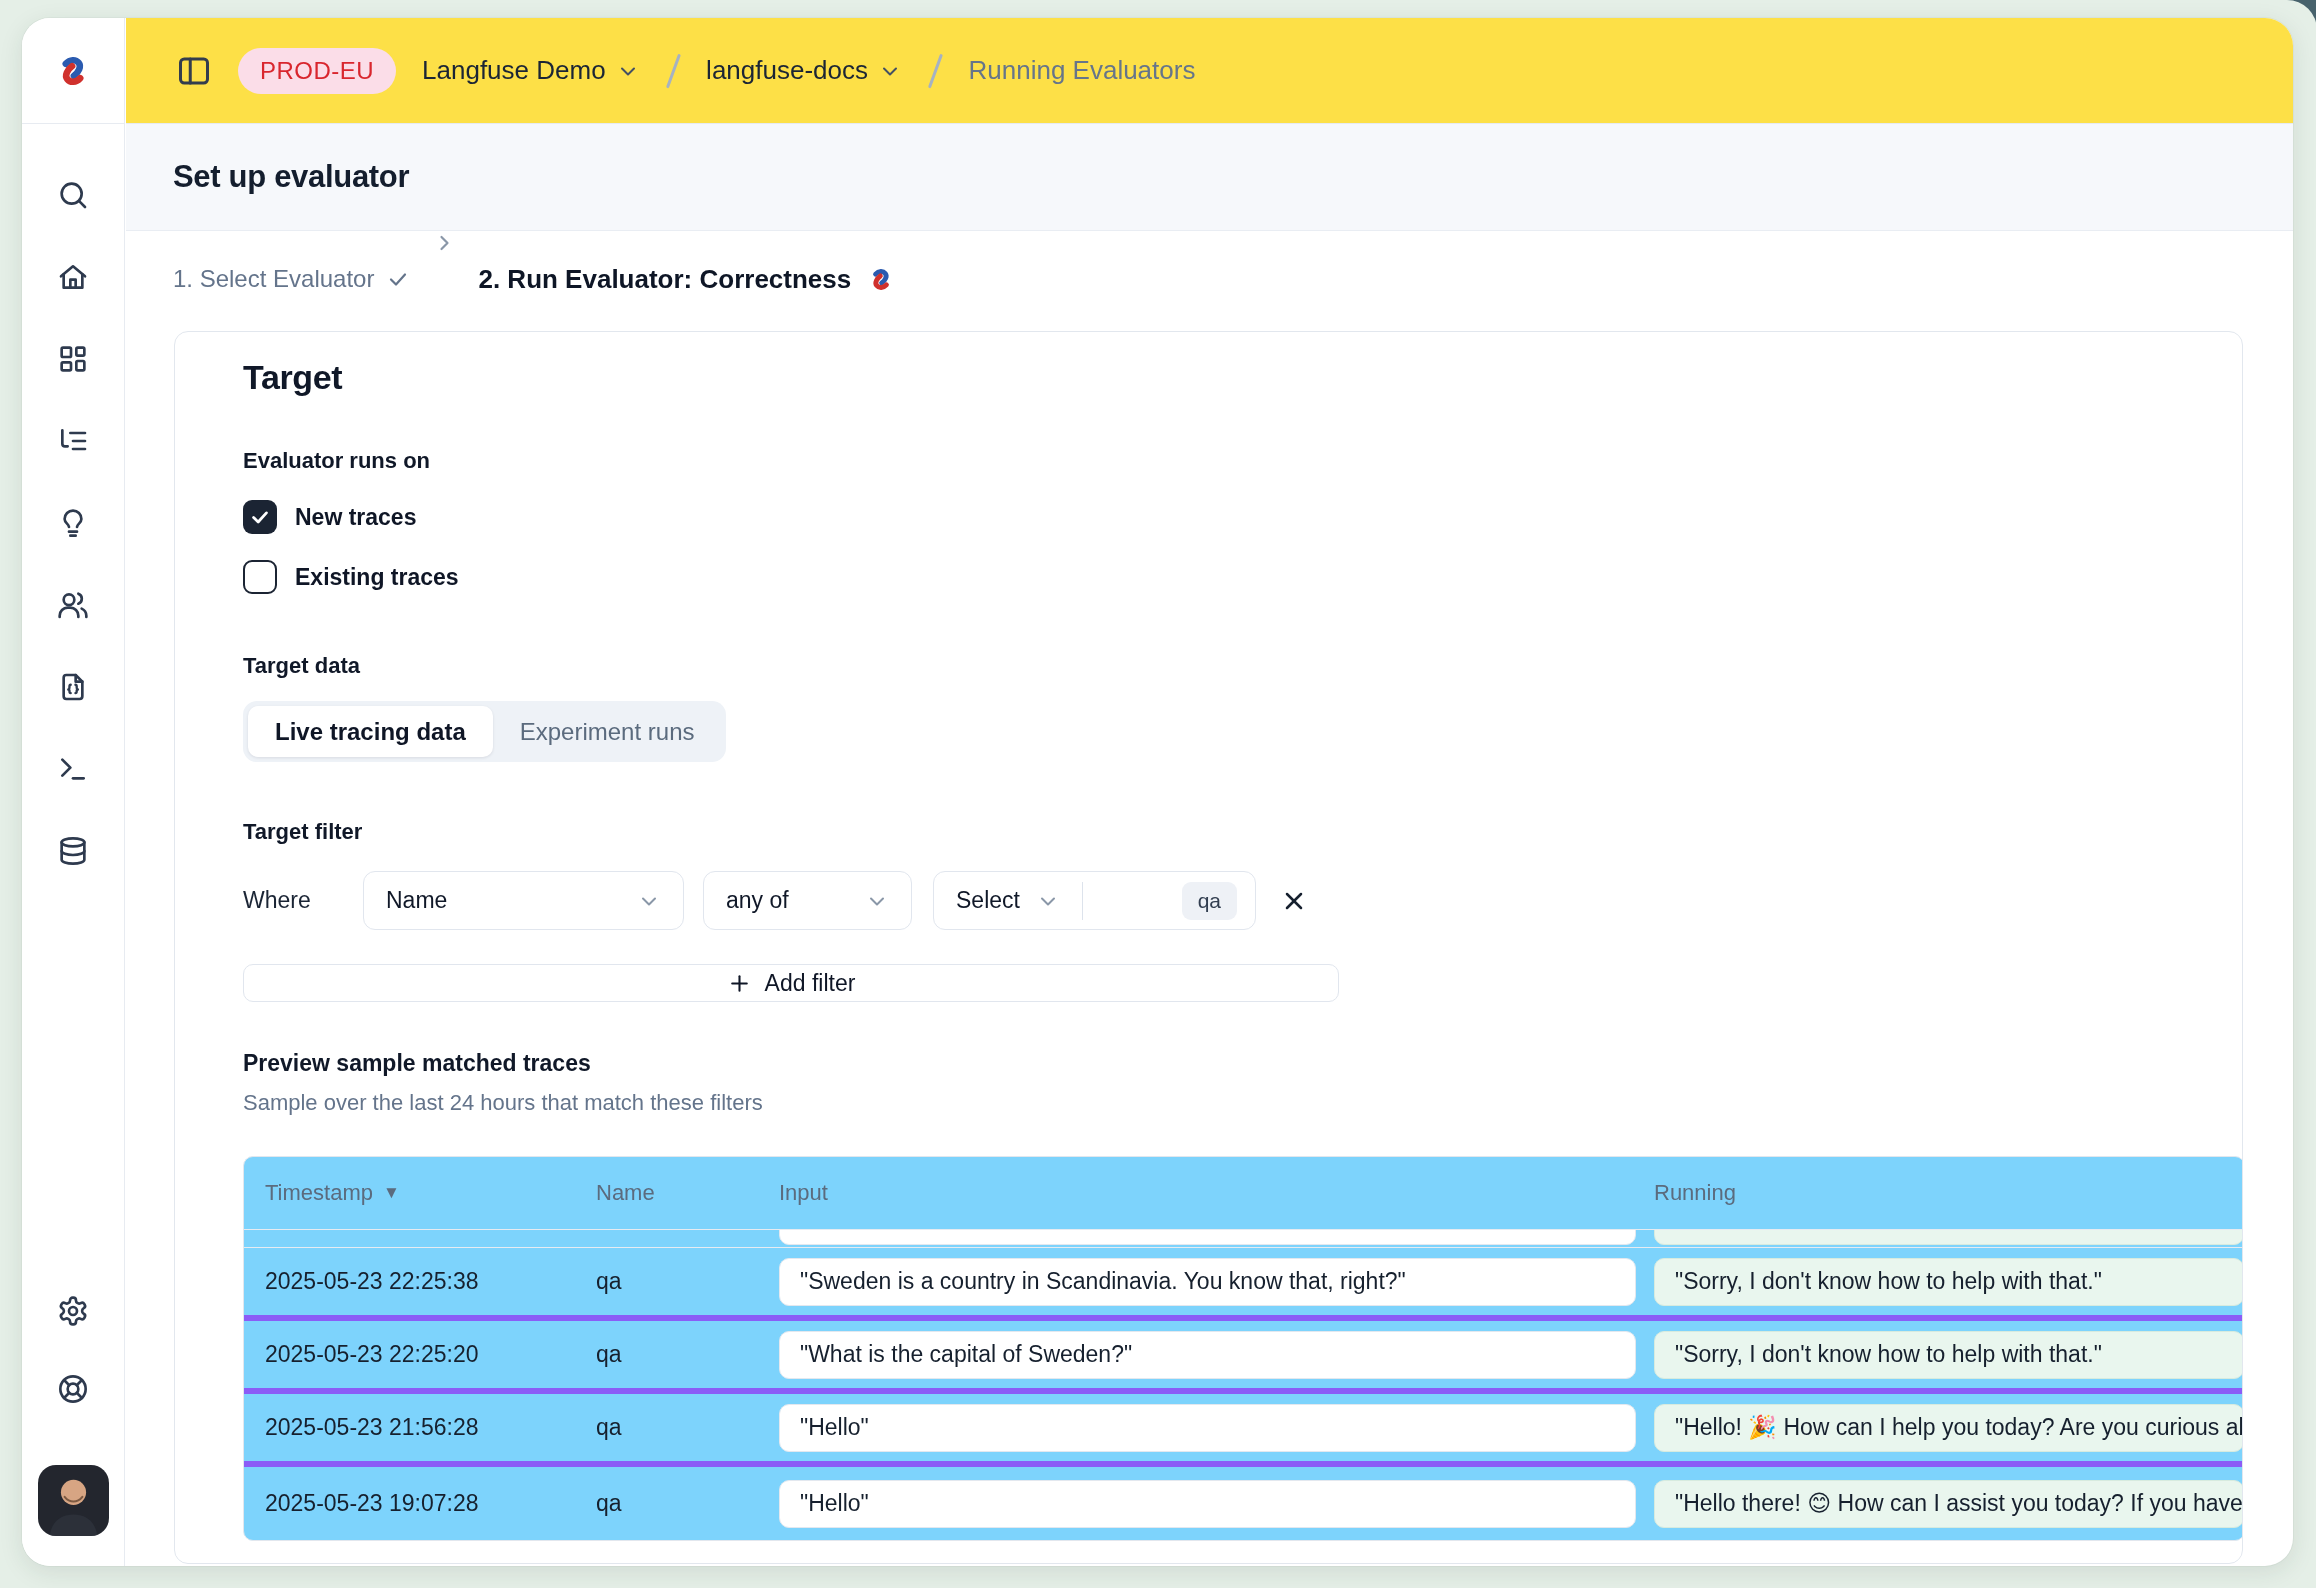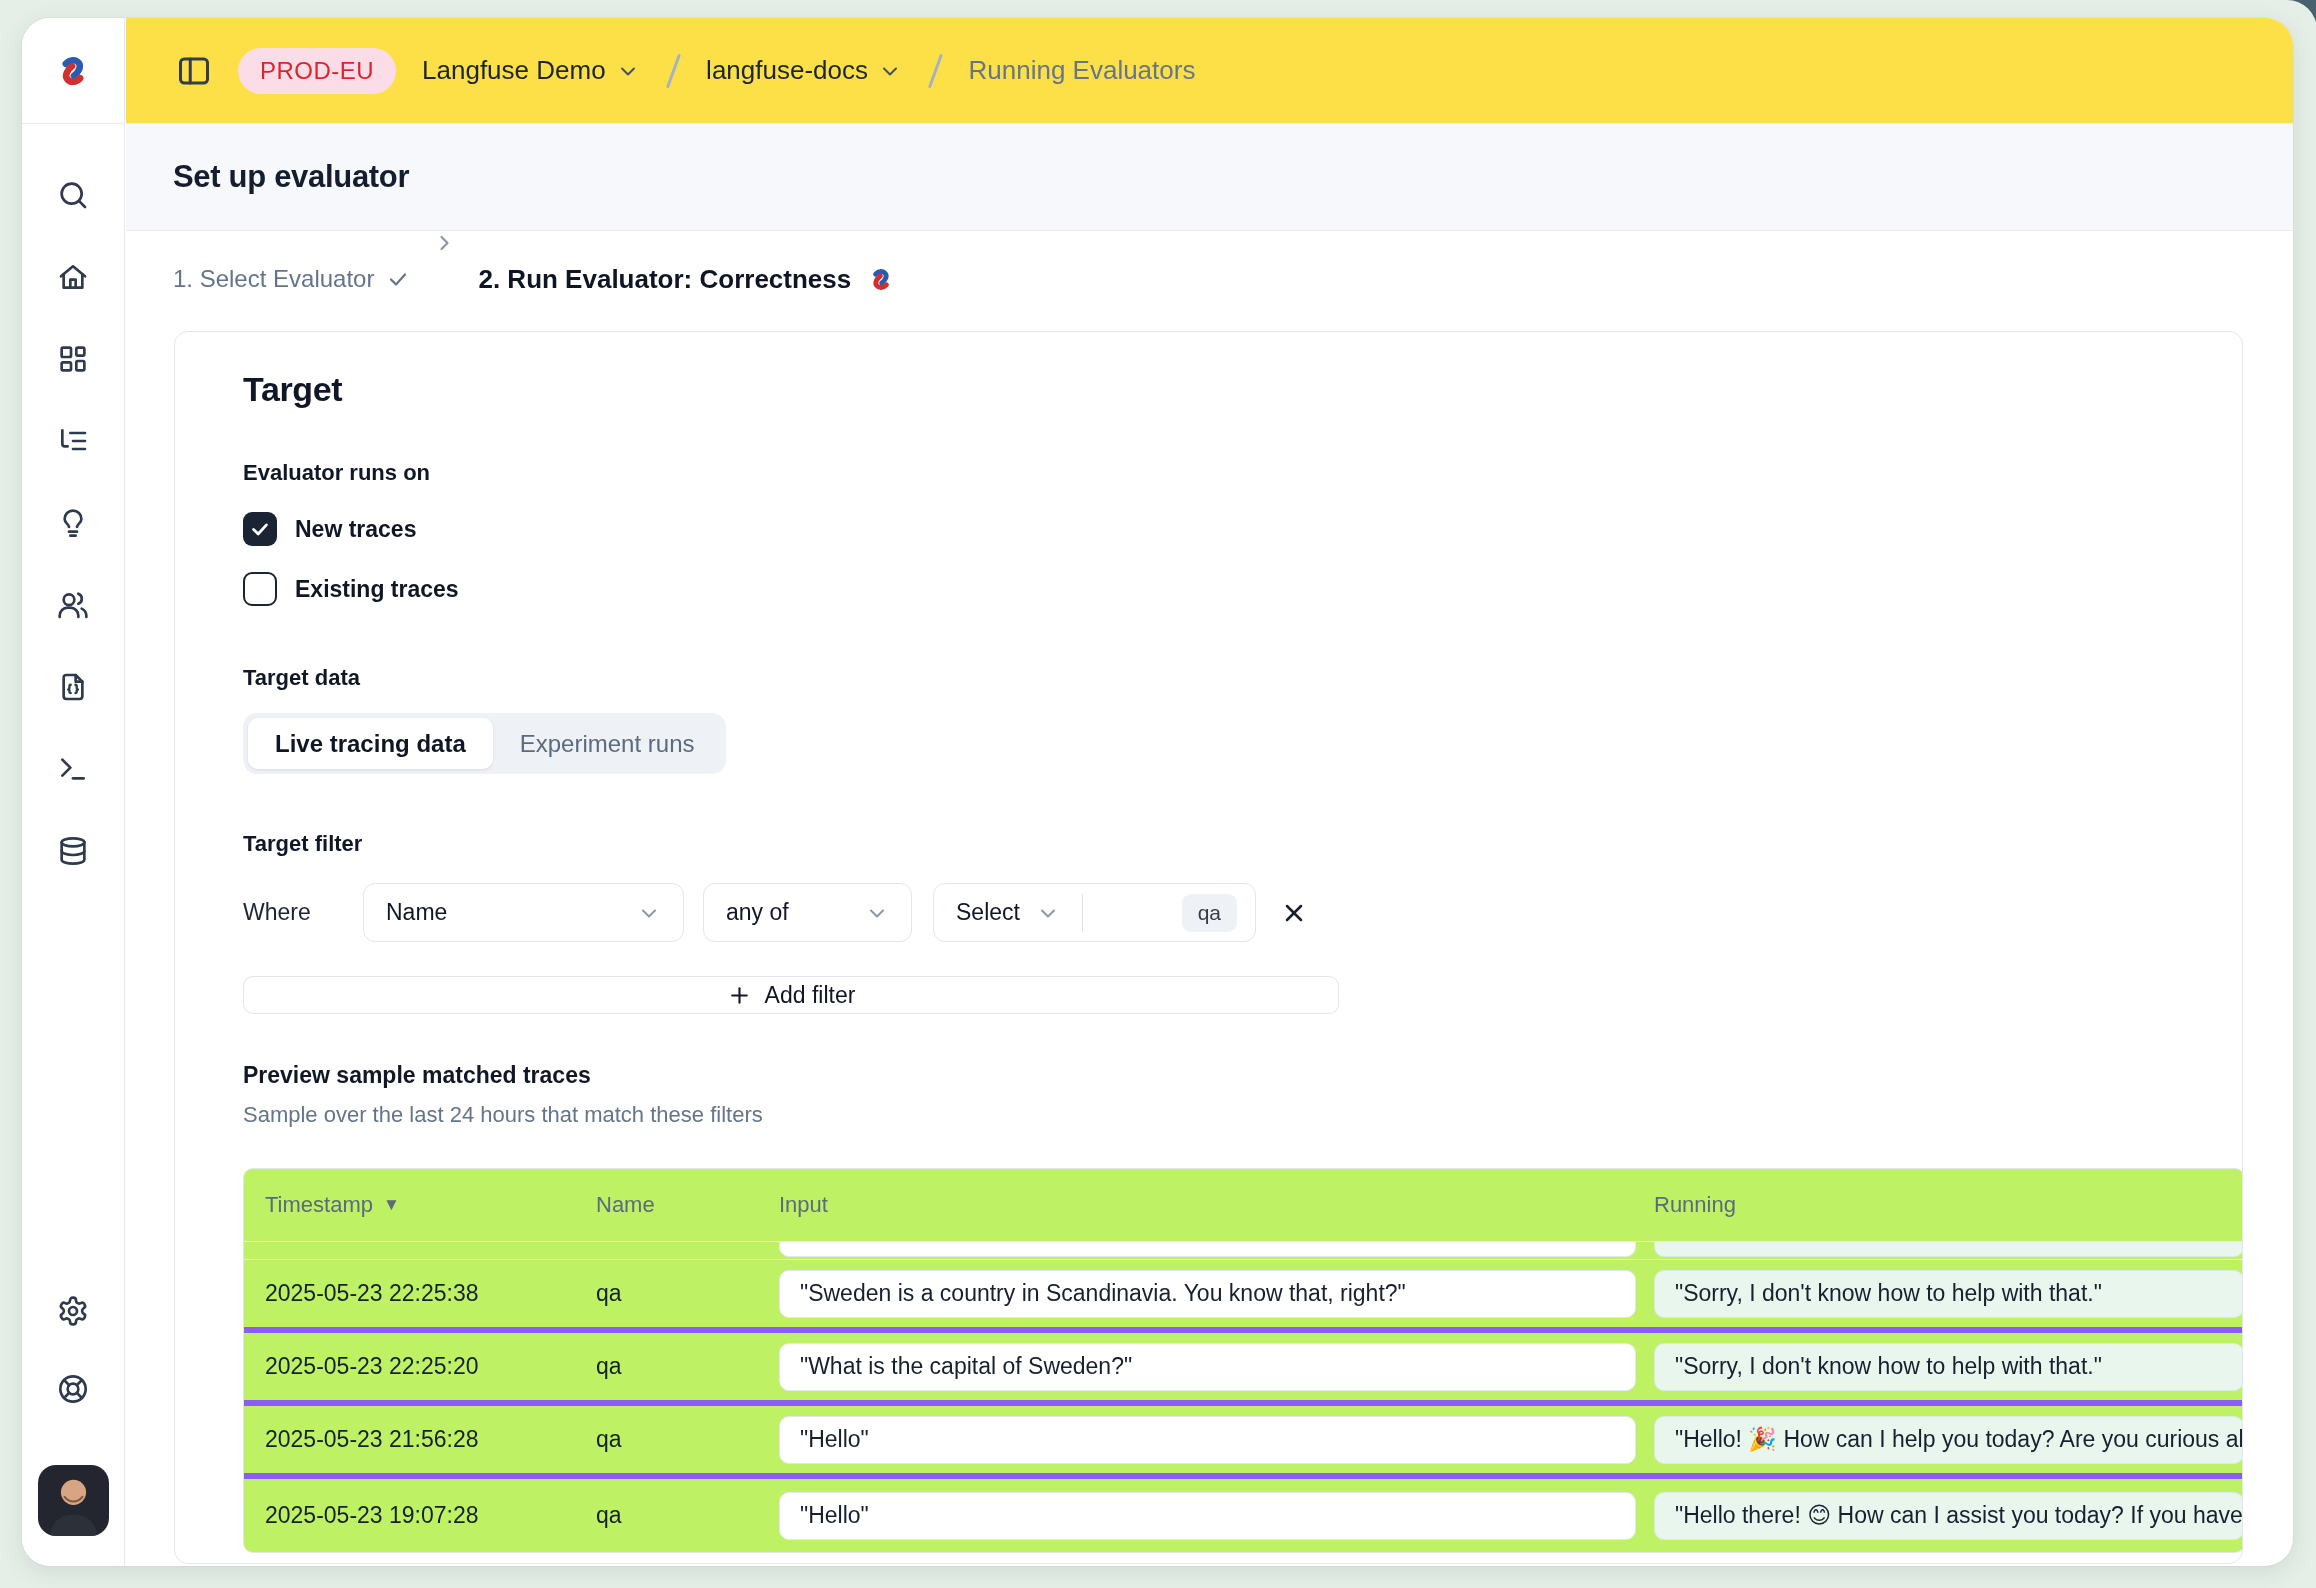--- a/index.html
+++ b/index.html
@@ -38,21 +38,21 @@
   .page-title { font-size:31px; font-weight:700; color:#141e2e; letter-spacing:-.01em; }
 
   .steps { height:96px; display:flex; padding-left:47px; gap:22px; background:#fff; }
   .step-done { font-size:24px; color:#64748b; display:flex; align-items:center; gap:12px; }
   .step-done svg, .step-sep svg { width:24px; height:24px; stroke:#64748b; stroke-width:2.2; fill:none; stroke-linecap:round; stroke-linejoin:round; }
   .step-sep svg { stroke:#8a97a8; }
   .step-current { font-size:26px; font-weight:700; color:#0e1626; display:flex; align-items:center; gap:14px; }
 
   
   .card { margin:4px 50px 0 48px; height:1233px; border:1px solid #e2e7ee; border-radius:14px;
-          padding:24px 20px 0 68px; overflow:hidden; background:#fff; }
+          padding:12px 20px 0 68px; overflow:hidden; background:#fff; }
   .h-target { font-size:34px; font-weight:700; color:#101828; margin-top:14px; letter-spacing:-.01em; }
   .lbl { font-size:22px; font-weight:600; color:#101828; }
   .lbl-runs { margin-top:51px; }
   .chk-row { display:flex; align-items:center; gap:18px; margin-top:26px; }
   .chk { width:34px; height:34px; border-radius:9px; flex:0 0 auto; display:flex; align-items:center; justify-content:center; }
   .chk.checked { background:#1b2433; }
   .chk.checked svg { width:22px; height:22px; stroke:#fff; stroke-width:3; fill:none; stroke-linecap:round; stroke-linejoin:round; }
   .chk.unchecked { background:#fff; border:2.5px solid #1b2433; }
   .chk-label { font-size:23px; font-weight:600; color:#0f1626; }
 
@@ -77,21 +77,21 @@
   .xbtn { margin-left:24px; display:flex; }
   .xbtn svg { width:28px; height:28px; stroke:#16202e; stroke-width:2.2; }
   .addf { margin-top:34px; width:1096px; height:38px; border:1px solid #e1e6ee; border-radius:10px; background:#fff;
           display:flex; align-items:center; justify-content:center; gap:13px; font-size:23px; font-weight:500; color:#0f1626; }
   .addf svg { width:25px; height:25px; stroke:#0f1626; stroke-width:2; }
 
   .prev-title { margin-top:48px; font-size:23px; font-weight:700; color:#101828; }
   .prev-sub { margin-top:13px; font-size:22px; color:#64748b; }
 
   
-  .table { margin-top:40px; width:2002px; border:1px solid #e2e7ee; border-radius:10px; overflow:hidden; background:#bef264; }
+  .table { margin-top:40px; width:2002px; border:1px solid #e2e7ee; border-radius:10px; overflow:hidden; background:#7dd3fc; }
   .trow { display:grid; grid-template-columns:332px 183px 881px 1fr; align-items:center; }
   .thead { height:73px; border-bottom:1px solid #e7ebf1; }
   .th { font-size:22px; font-weight:500; color:#5b6b7e; }
   .th-ts { padding-left:21px; display:flex; align-items:center; gap:10px; }
   .sort-tri { font-size:17px; color:#5b6b7e; }
   .th-name,.th-input { padding-left:20px; }
   .th-output { padding-left:14px; }
   .tbody-row { height:73px; border-bottom:6px solid #8b5cf6; }
   .tbody-row:last-child { border-bottom:none; }
   .c-ts { font-size:23px; color:#16202e; padding-left:21px; white-space:nowrap; }

